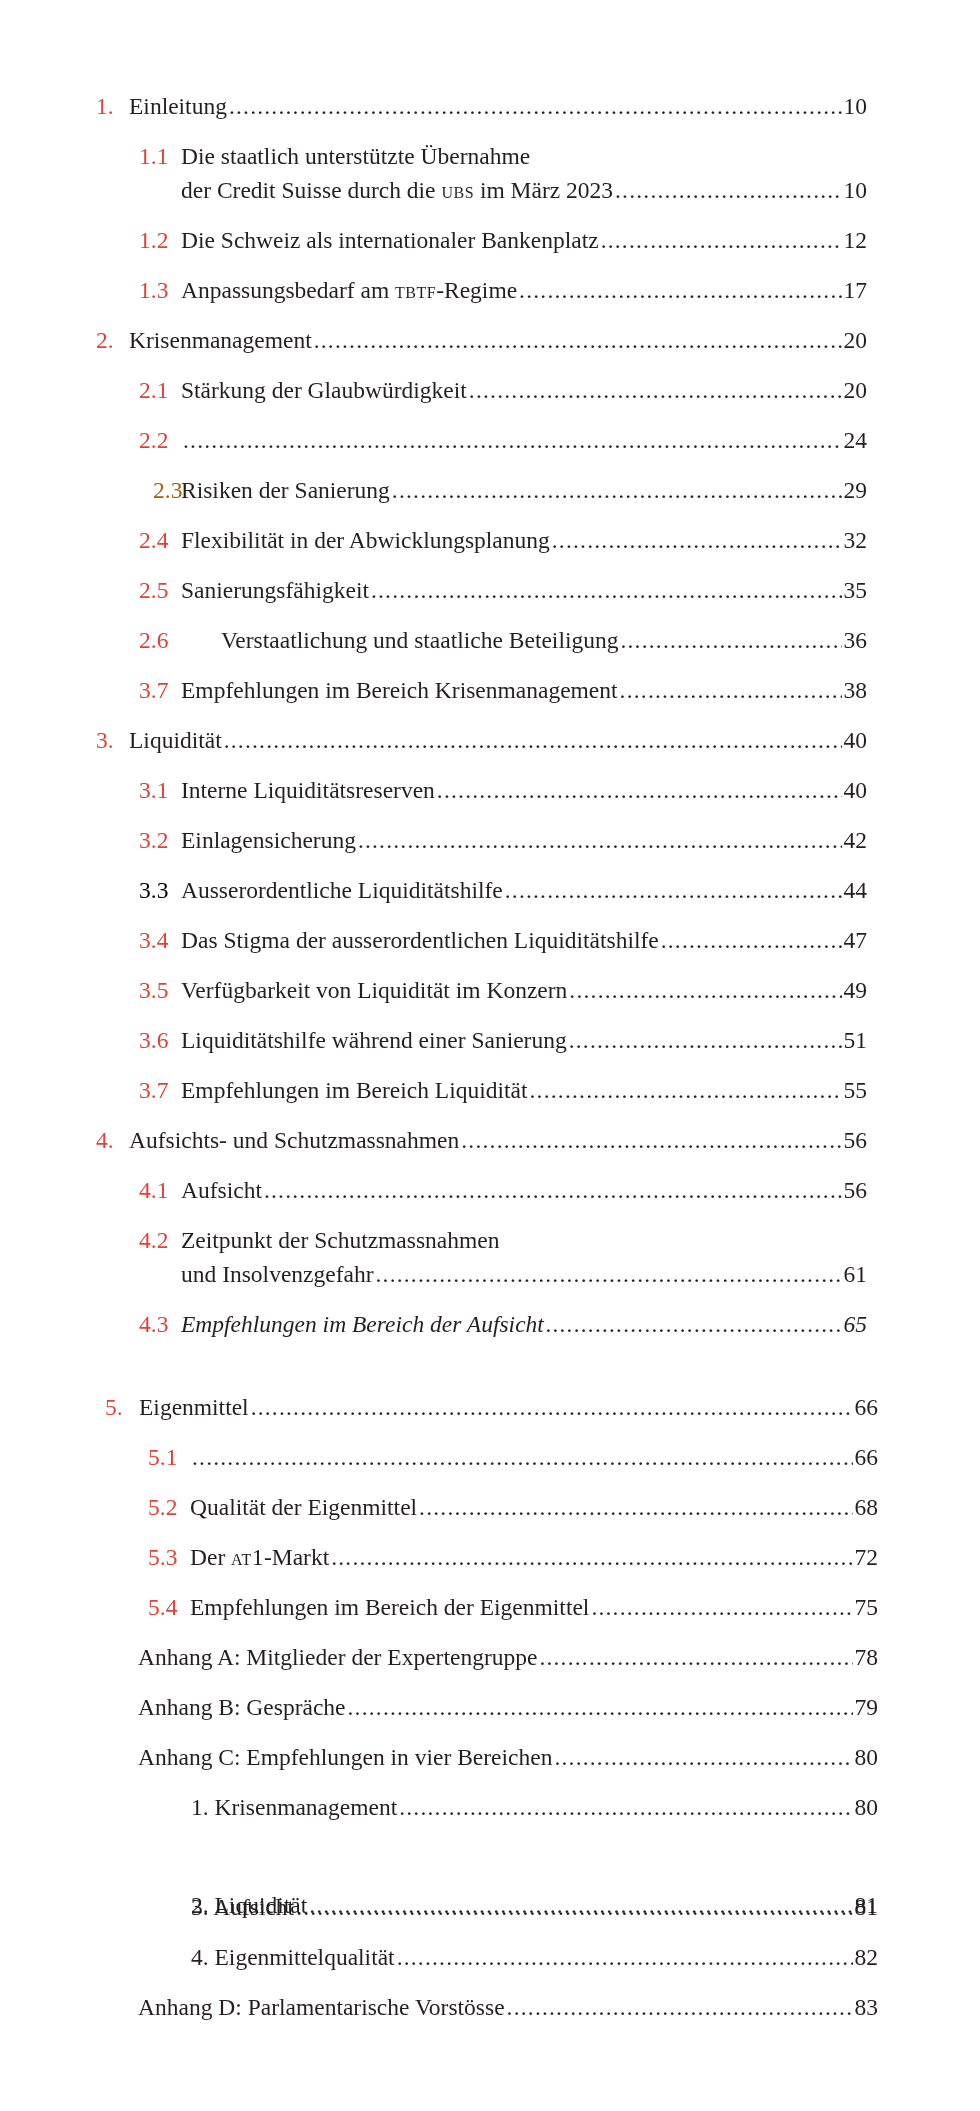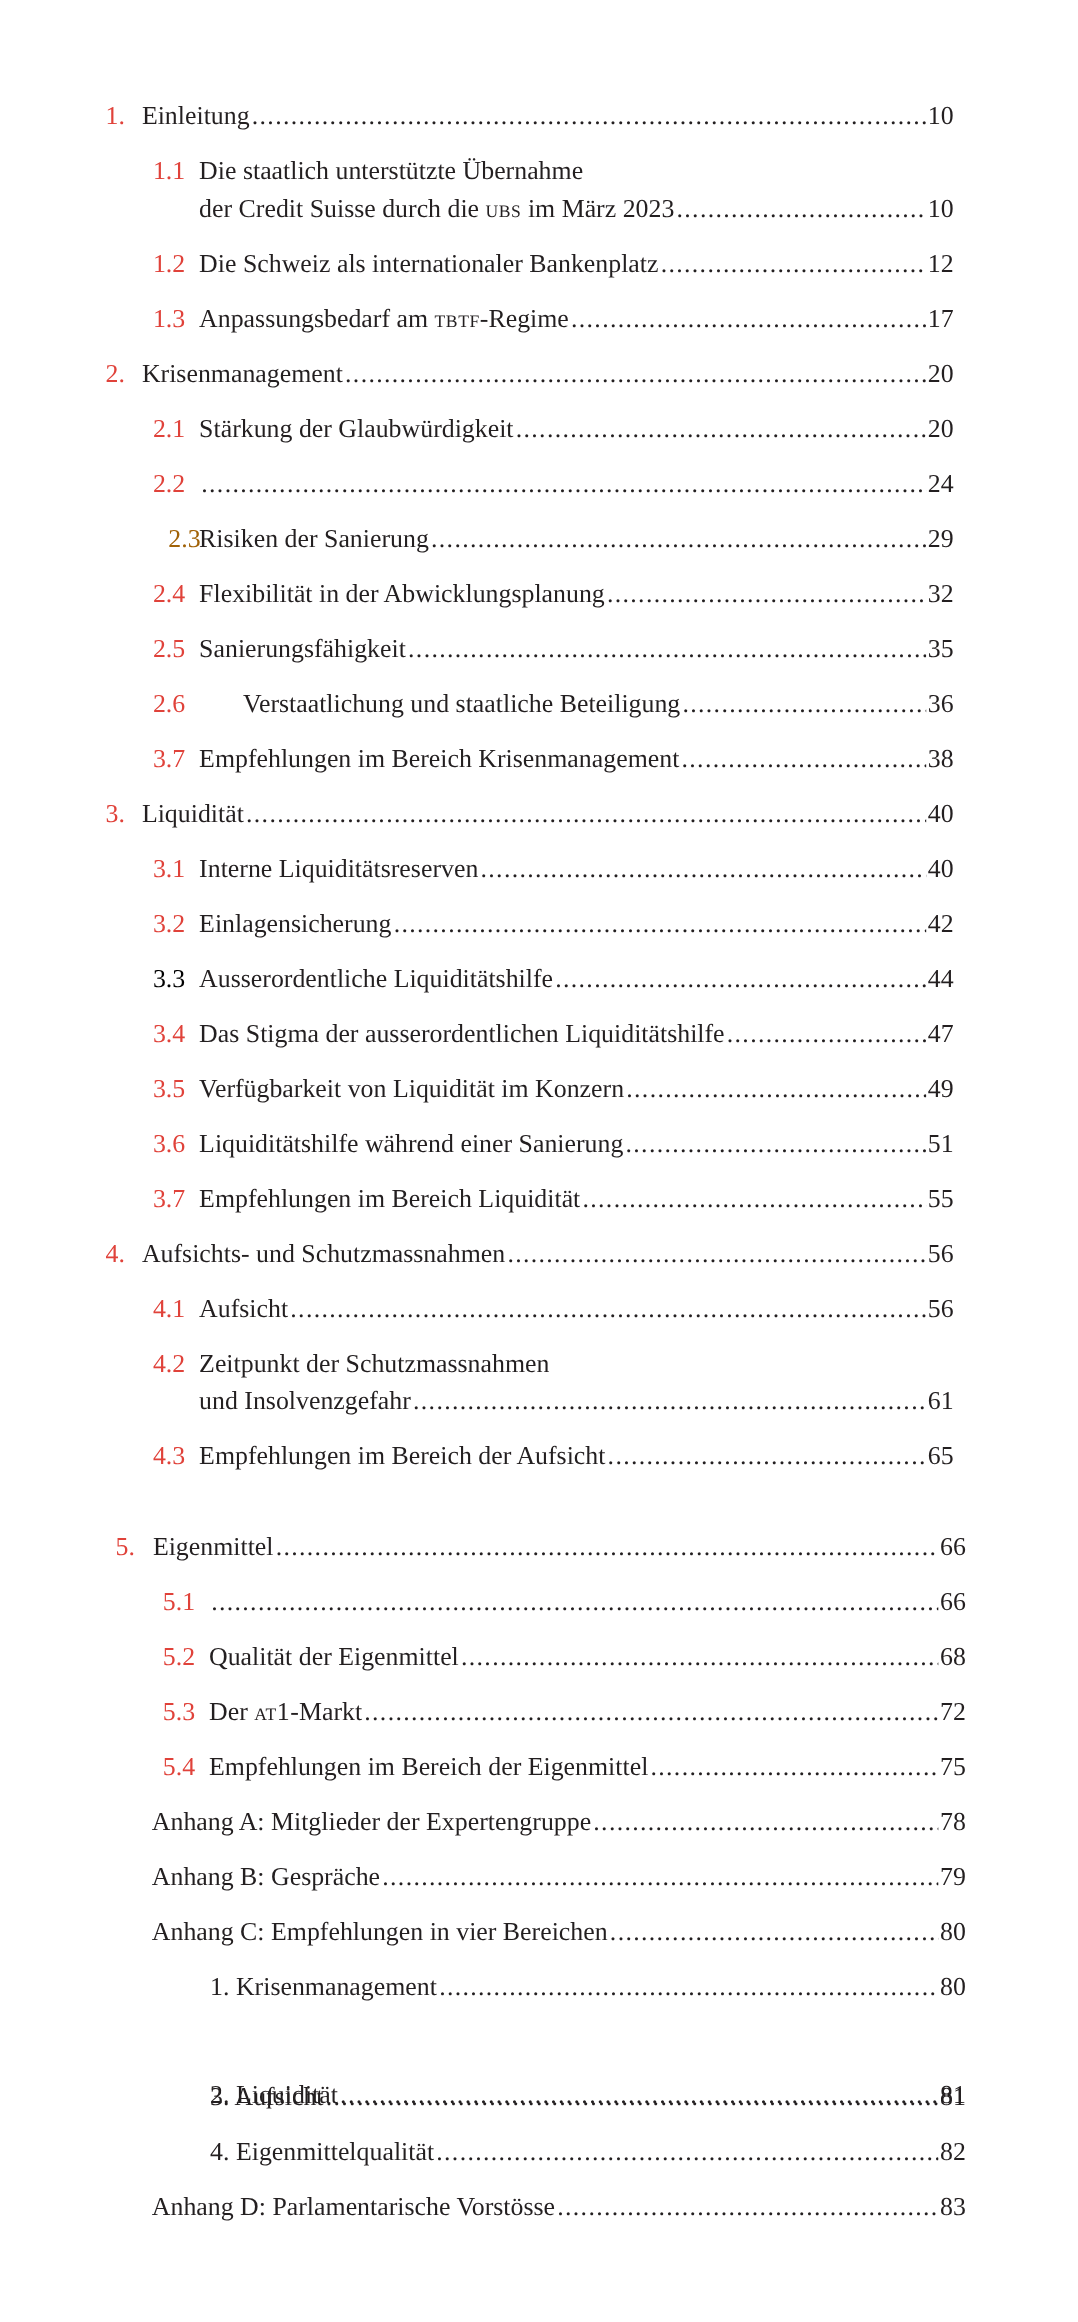--- a/index.html
+++ b/index.html
@@ -258,21 +258,21 @@
         </div>
       <div class="line">
           <span class="title">und Insolvenzgefahr</span>
           <span class="leader"></span>
           <span class="page">61</span>
         </div>
     </div>
   </div>
   <div class="row" style="top:1307px; left:139px; width:728px;">
     <span class="num" style="left: 0px; color: rgb(224, 66, 58);">4.3</span>
-    <div class="body" style="left:42px;">
+    <div class="body" style="left:42px;font-style:italic;">
         <div class="line">
           <span class="title">Empfehlungen im Bereich der Aufsicht</span>
           <span class="leader"></span>
           <span class="page">65</span>
         </div>
       </div>
   </div>
 
   <div class="row" style="top:1390px; left:105px; width:773px;">
     <span class="num" style="left: 0px; color: rgb(224, 66, 58);">5.</span>

